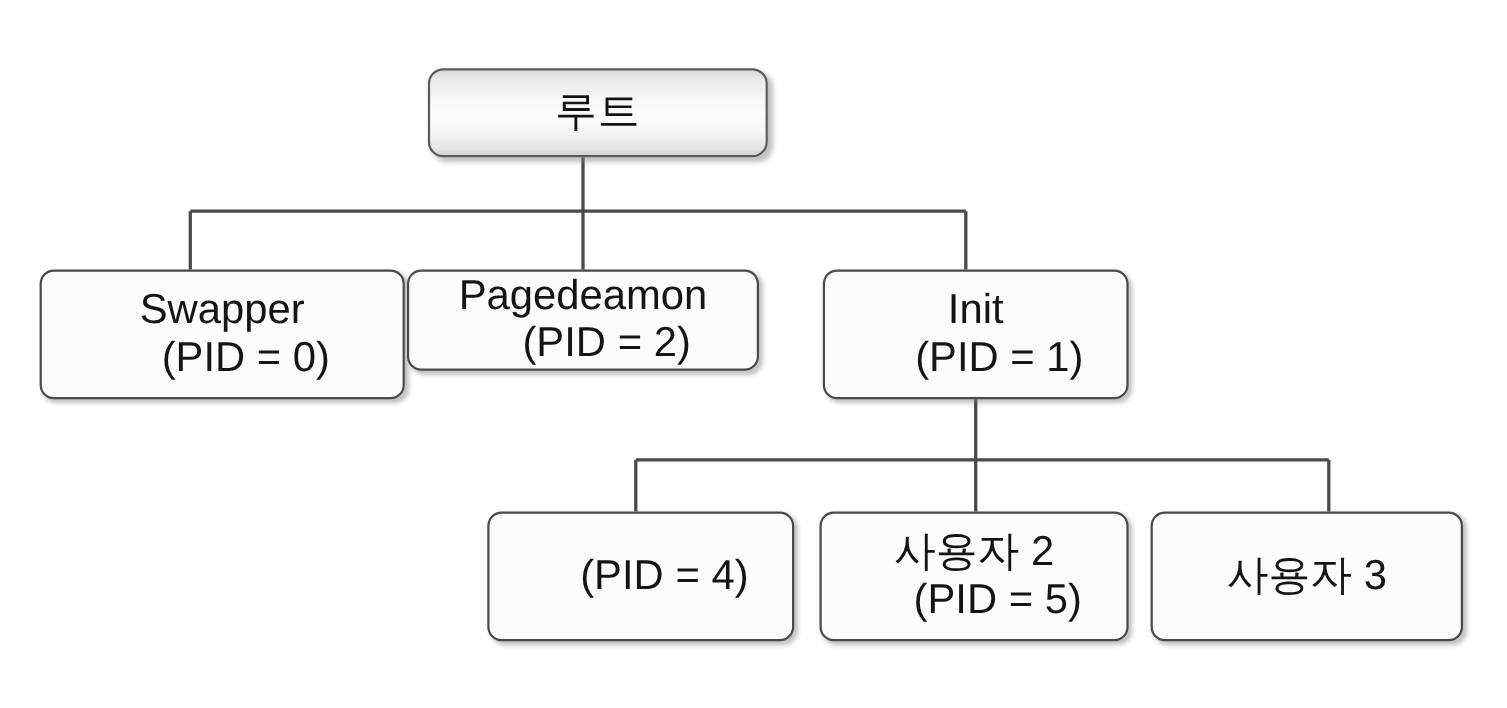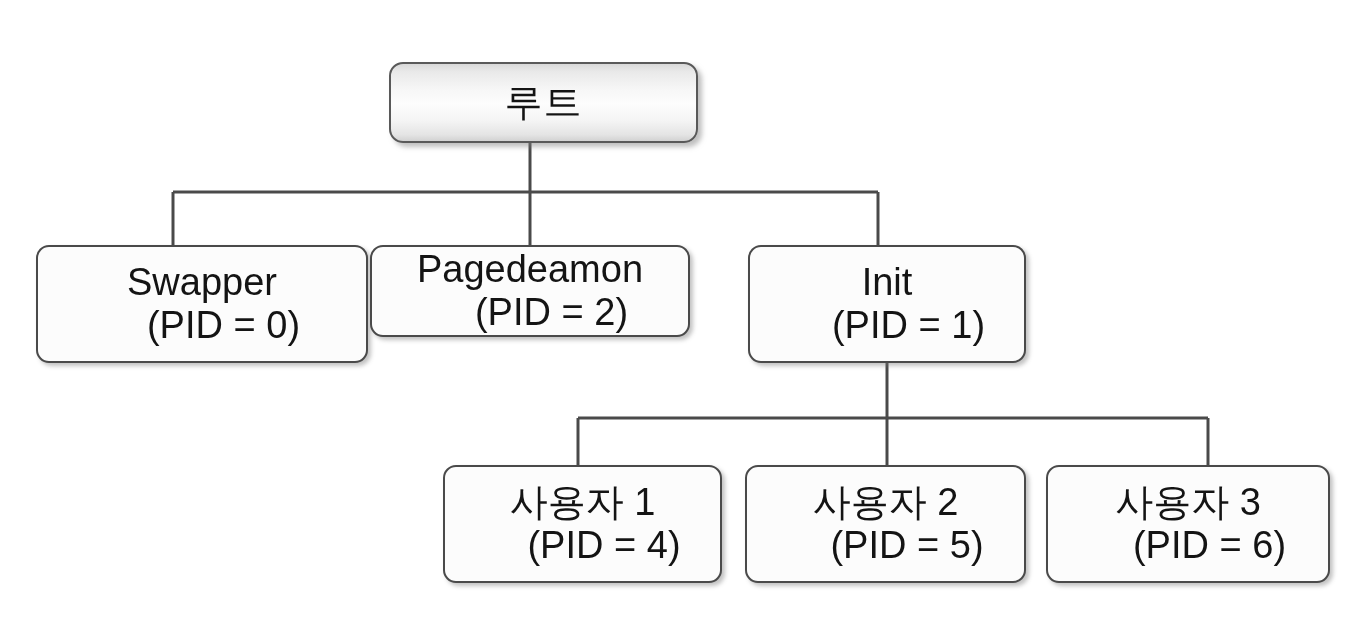--- a/index.html
+++ b/index.html
@@ -114,27 +114,25 @@
     <span class="line1">Pagedeamon</span>
     <span class="line2">(PID = 2)</span>
   </div>
 
   <div class="node node-proc" style="left:748px; top:245px; width:278px; height:118px;">
     <span class="line1">Init</span>
     <span class="line2">(PID = 1)</span>
   </div>
 
   <div class="node node-proc" style="left:443px; top:465px; width:279px; height:118px;">
-    <span class="line1">사용자 1</span>
     <span class="line2">(PID = 4)</span>
   </div>
 
   <div class="node node-proc" style="left:745px; top:465px; width:281px; height:118px;">
     <span class="line1">사용자 2</span>
     <span class="line2">(PID = 5)</span>
   </div>
 
   <div class="node node-proc" style="left:1046px; top:465px; width:284px; height:118px;">
     <span class="line1">사용자 3</span>
-    <span class="line2">(PID = 6)</span>
   </div>
 
 </div>
 
 </body></html>

